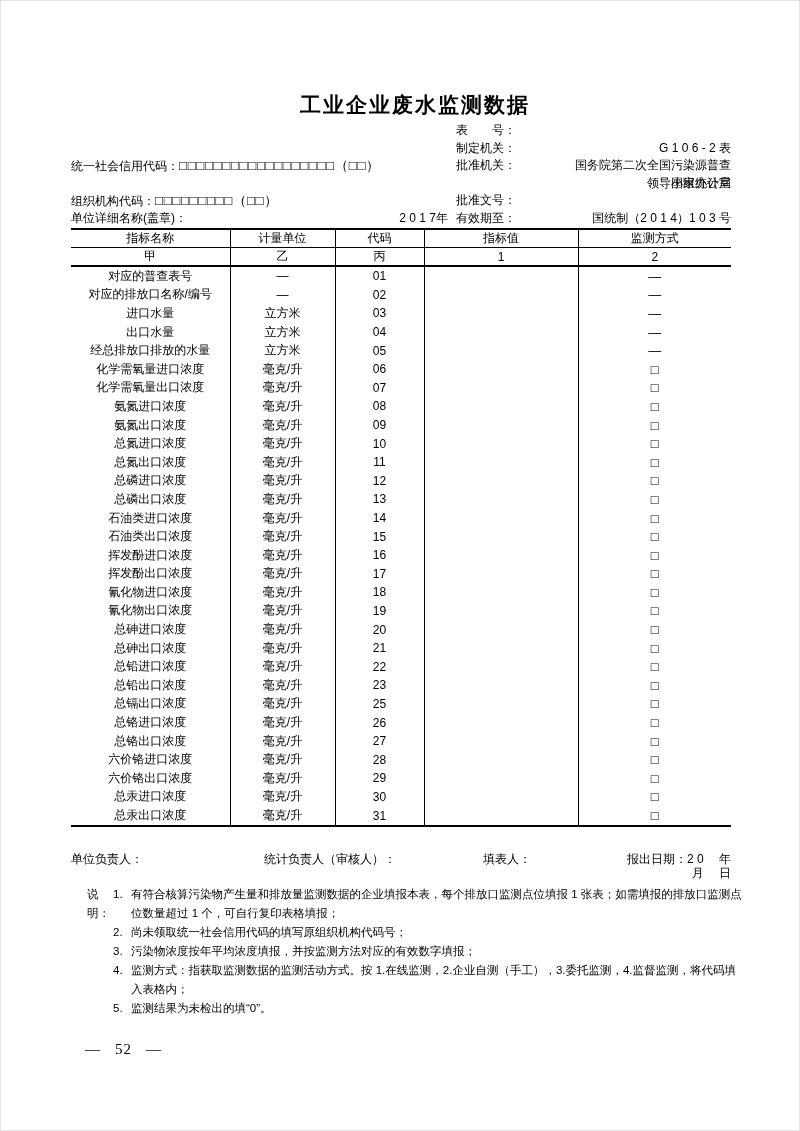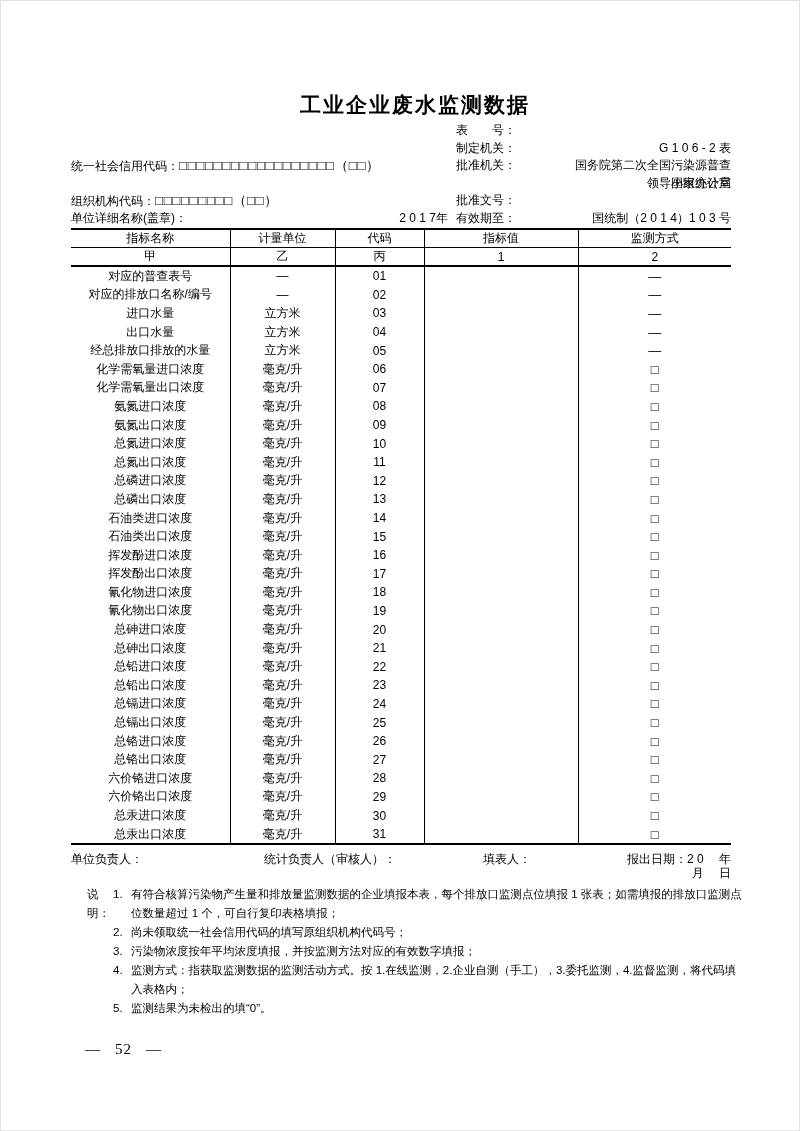--- a/index.html
+++ b/index.html
@@ -289,27 +289,20 @@
           <td class="td-center td-method">□</td>
         </tr>
         <tr>
           <td class="td-name">总铅出口浓度</td>
           <td class="td-center">毫克/升</td>
           <td class="td-center">23</td>
           <td class="td-center"></td>
           <td class="td-center td-method">□</td>
         </tr>
         <tr>
-          <td class="td-name">总镉进口浓度</td>
-          <td class="td-center">毫克/升</td>
-          <td class="td-center">24</td>
-          <td class="td-center"></td>
-          <td class="td-center td-method">□</td>
-        </tr>
-        <tr>
           <td class="td-name">总镉出口浓度</td>
           <td class="td-center">毫克/升</td>
           <td class="td-center">25</td>
           <td class="td-center"></td>
           <td class="td-center td-method">□</td>
         </tr>
         <tr>
           <td class="td-name">总铬进口浓度</td>
           <td class="td-center">毫克/升</td>
           <td class="td-center">26</td>

